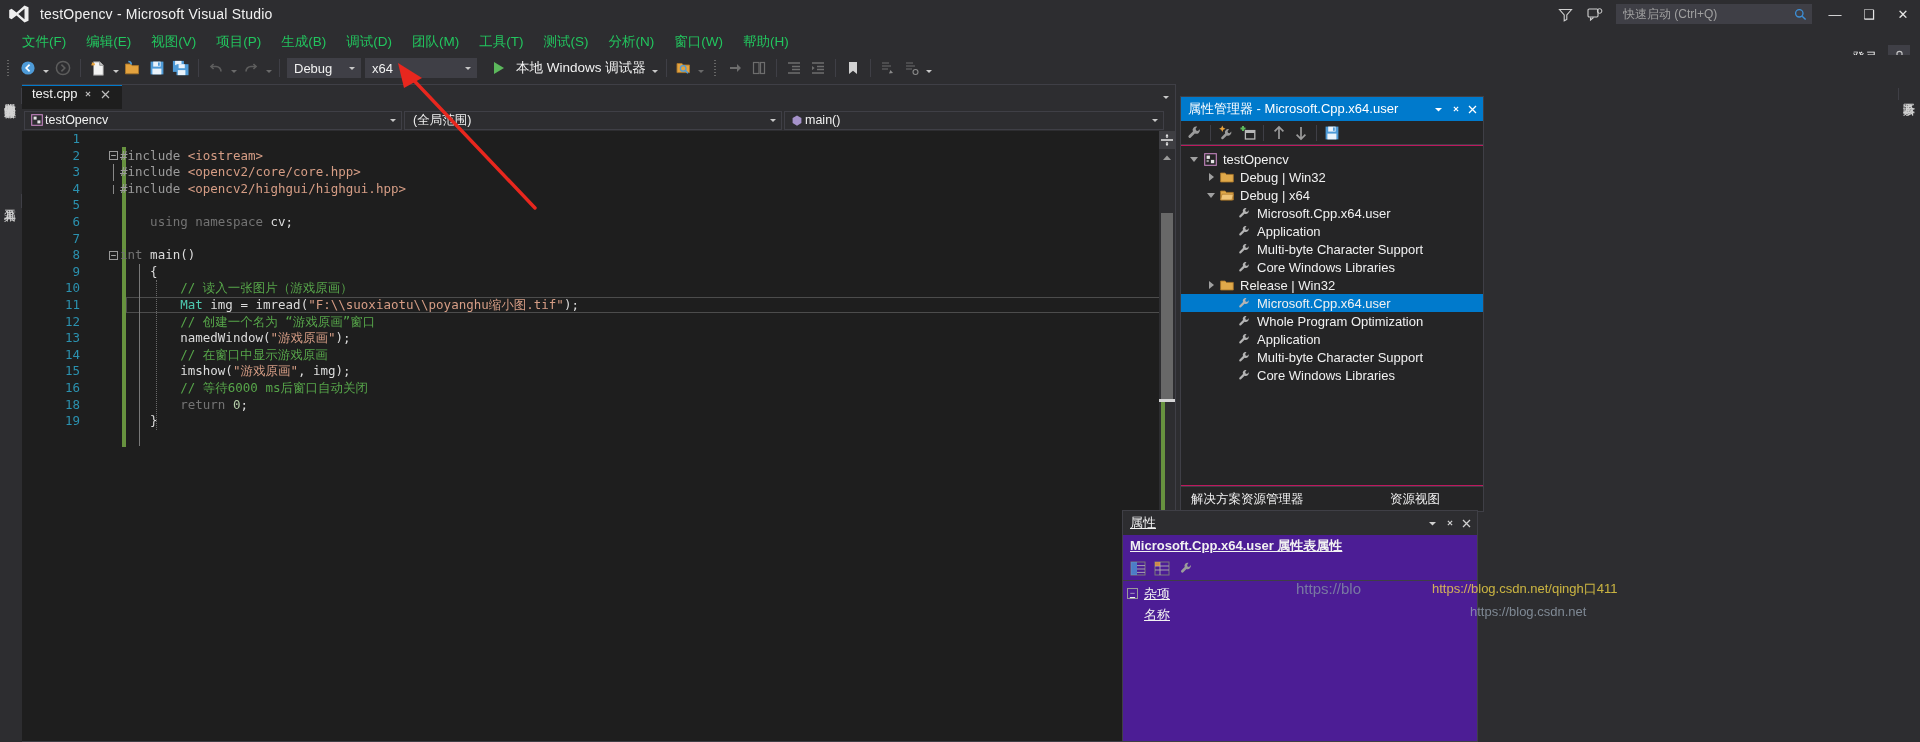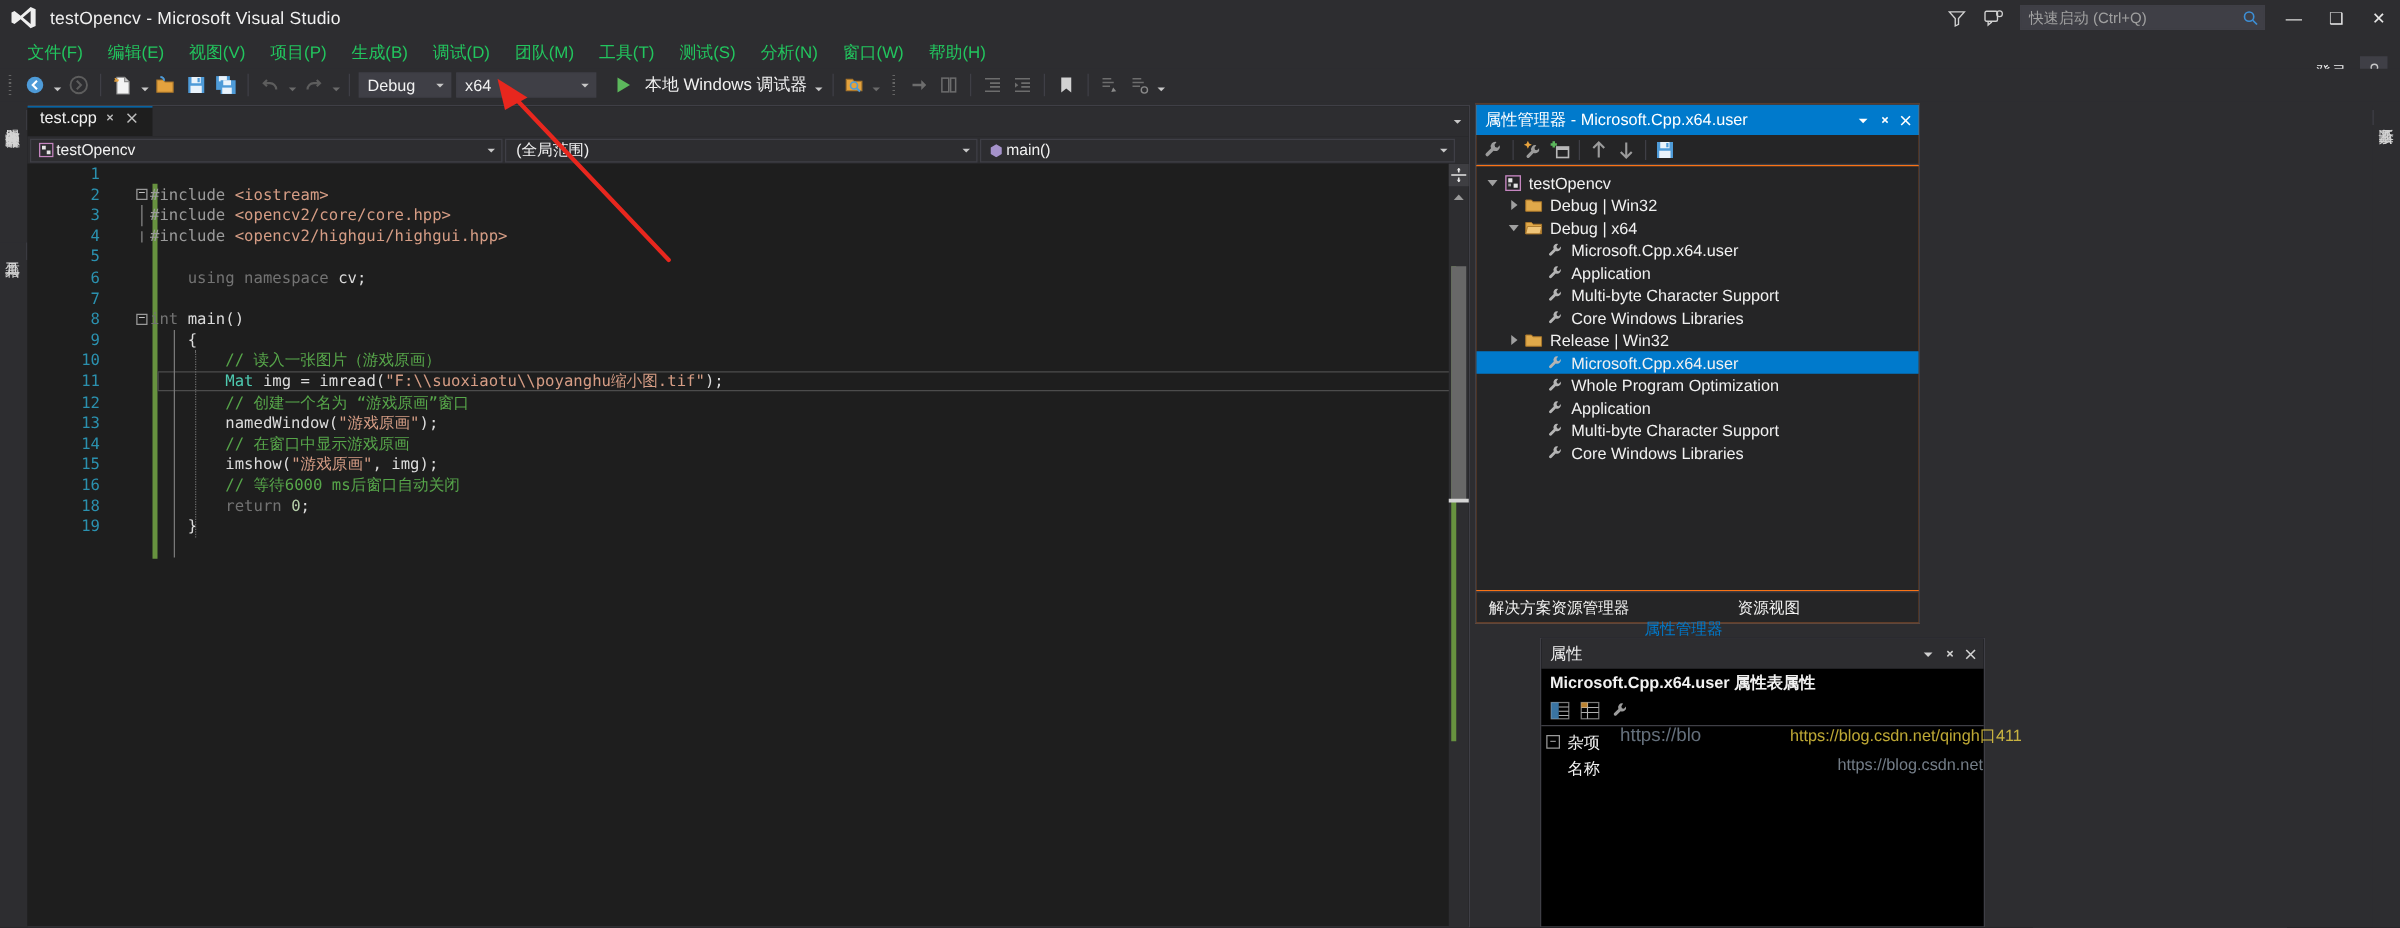--- a/index.html
+++ b/index.html
@@ -215,22 +215,22 @@
   }
   .ed-thumb {
     position:absolute; right:2px; top:82px; width:12px; height:188px; background:#686868;
   }
   .ed-marker {
     position:absolute; right:0; top:268px; width:16px; height:3px; background:#d4d4d4;
   }
 
   
   .pm-panel {
-    position:absolute; left:1180px; top:83px; width:356px; height:416px;
-    background:#f97316; border:1px solid #3f3f46;
+    position:absolute; left:1180px; top:96px; width:304px; height:416px;
+    background:#be185d; border:1px solid #3f3f46;
   }
   .pm-title {
     height:24px; background:#007acc; display:flex; align-items:center;
     padding:0 2px 0 7px; color:#ffffff; font-size:13px;
   }
   .pm-title .t { flex:1; white-space:nowrap; overflow:hidden; }
   .pm-title .b {
     width:17px; height:20px; display:flex;align-items:center;justify-content:center;
     color:#fff; font-size:12px;
   }
@@ -258,22 +258,22 @@
   .pm-tabs {
     position:absolute; left:0; bottom:0; right:0; height:25px;
     background:#252526; display:flex; align-items:center; padding-left:4px;
     border-top:1px solid #3f3f46;
   }
   .pm-tab { font-size:12.5px; color:#f1f1f1; padding:4px 6px; white-space:nowrap; }
   .pm-tab.active { color:#007acc; border-bottom:2px solid #007acc;margin-top:37px; }
 
   
   .prop-panel {
-    position:absolute; left:1232px; top:510px; width:356px; height:232px;
-    background:#000000; border:1px solid #3f3f46;
+    position:absolute; left:1122px; top:510px; width:356px; height:232px;
+    background:#4c1d95; border:1px solid #3f3f46;text-decoration:underline;
   }
   .prop-title {
     height:24px; background:#2d2d30; display:flex; align-items:center;
     padding:0 2px 0 7px; color:#f1f1f1; font-size:13px;
   }
   .prop-title .t { flex:1; }
   .prop-title .b { width:17px;height:20px;display:flex;align-items:center;justify-content:center;color:#d0d0d0;font-size:12px; }
   .prop-obj {
     height:22px; display:flex; align-items:center; padding:0 7px;
     font-size:13px; font-weight:bold; color:#f1f1f1; white-space:nowrap;

